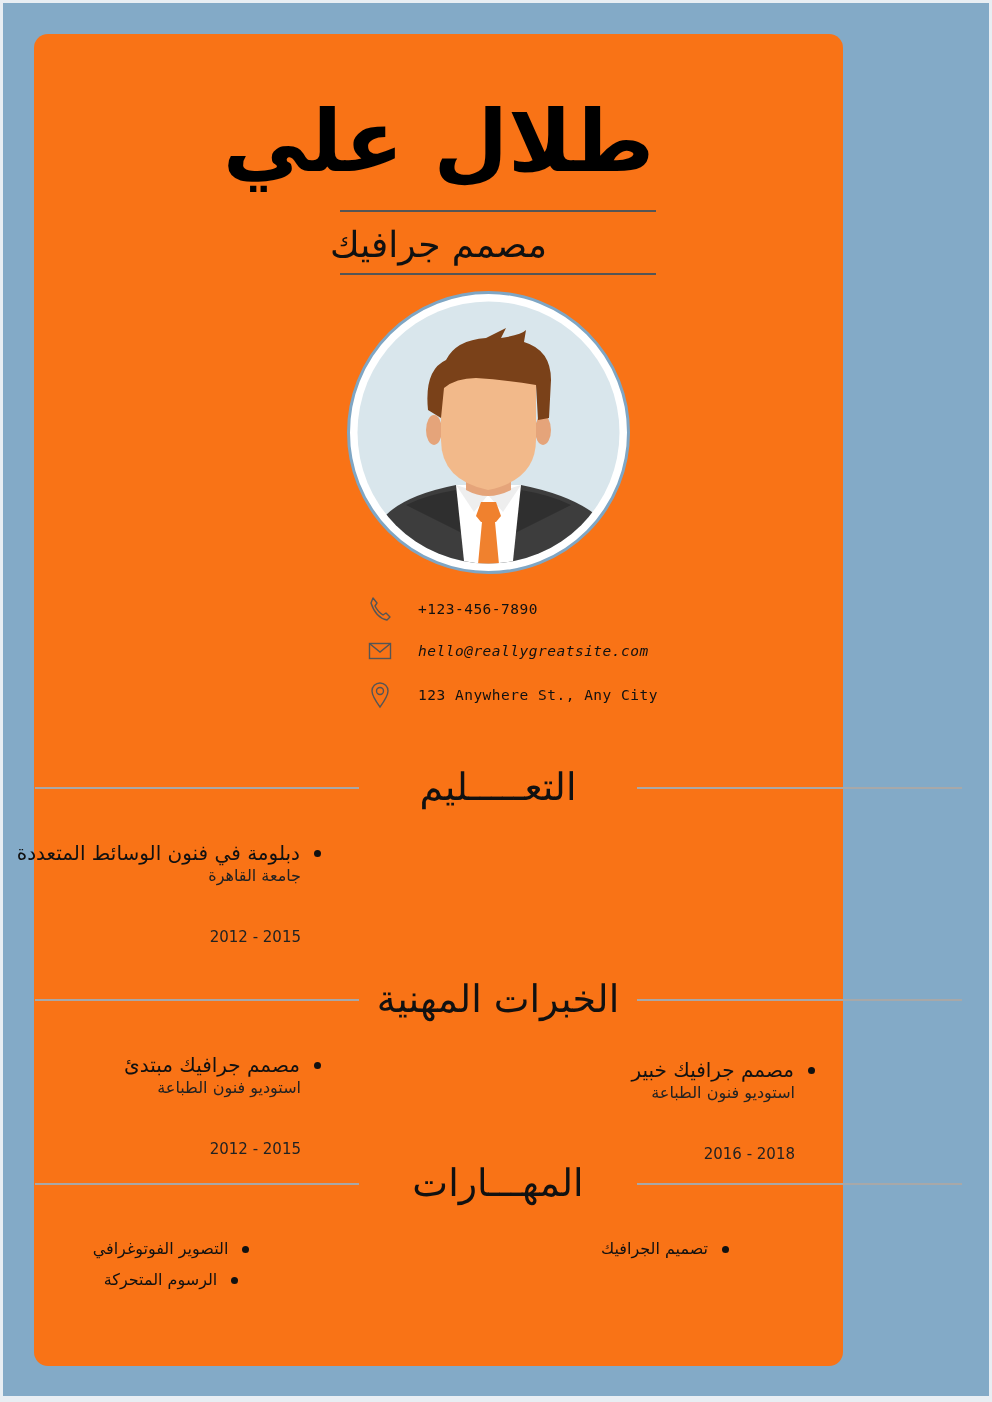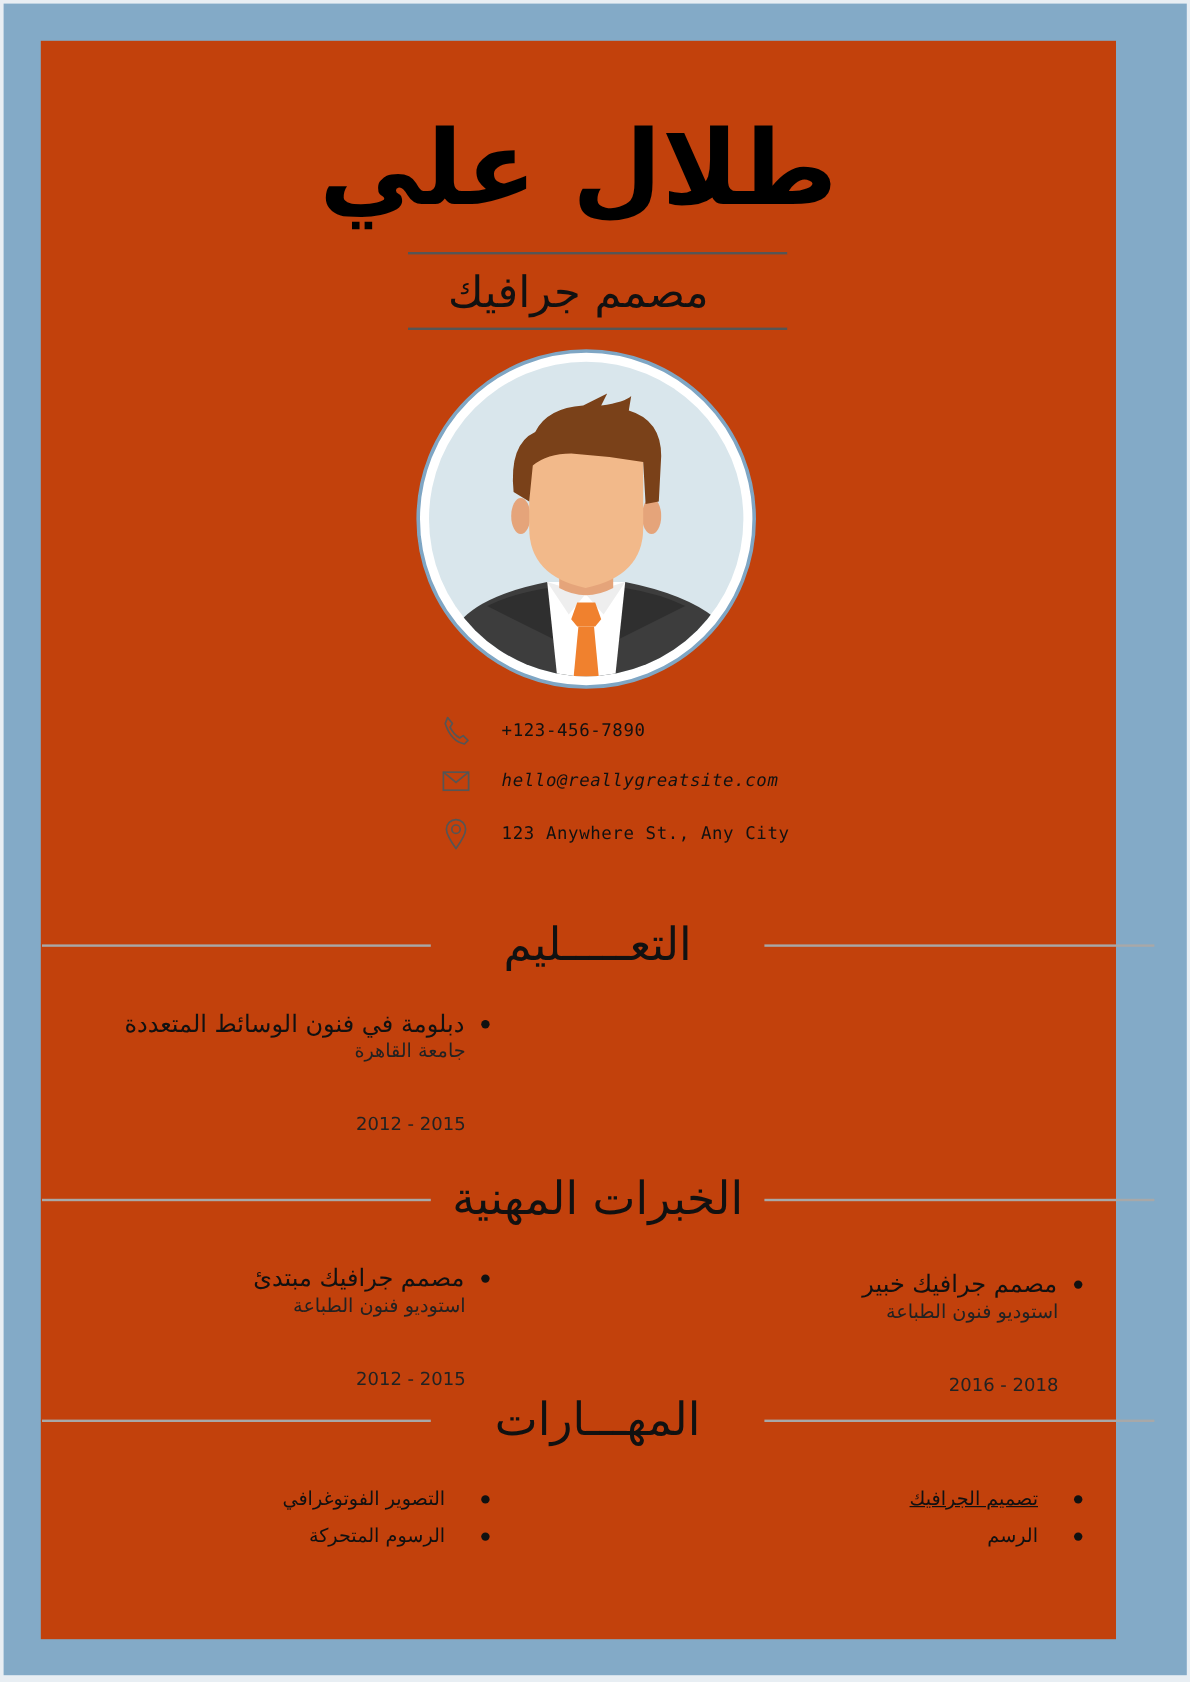--- a/index.html
+++ b/index.html
@@ -9,22 +9,23 @@
       position: relative; overflow: hidden;
       font-family: "DejaVu Sans", sans-serif;
     }
     .frame {
       position: absolute; left: 3px; top: 3px;
       width: 986px; height: 1393px;
       background: #83aac7;
     }
     .page {
       position: absolute; left: 34px; top: 34px;
-      width: 896px; height: 1332px;
-      background: #c2410c;
+      width: 809px; height: 1332px;
+      background: #f97316;
+      border-radius: 14px;
     }
     .abs { position: absolute; }
     .name {
       left: 0; width: 100%; top: 52px;
       text-align: center; direction: rtl;
       font-family: "DejaVu Sans", sans-serif;
       font-weight: bold; font-size: 86px; line-height: 110px;
       color: #000;
       letter-spacing: 0;
     }
@@ -64,22 +65,22 @@
     }
     .item .sub {
       font-size: 16px; line-height: 22px; color: #222; padding-right: 20px;
     }
     .item .yrs {
       font-size: 15px; line-height: 20px; color: #222; padding-right: 20px;
       direction: ltr; text-align: right; unicode-bidi: plaintext; margin-top: 40px;
     }
     .skill {
       direction: rtl; text-align: right;
-      display: flex; align-items: center; gap: 26px;
-      font-size: 16px; line-height: 24px; color: #111;
+      display: flex; align-items: center; gap: 10px;
+      font-size: 16px; line-height: 24px; color: #111; justify-content: center;
     }
     .skill .dot { width: 7px; height: 7px; border-radius: 50%; background: #111; display: inline-block; margin-left: 4px; }
   </style>
 </head>
 <body>
 
 <div class="frame"></div>
 <div class="page">
 
   <div class="abs name">طلال علي</div>
@@ -181,27 +182,23 @@
       </div>
     <div class="sub">استوديو فنون الطباعة</div>
     <div class="yrs">2012 - 2015</div>
   </div>
 
   <div class="abs sec-line" style="left:1px; top:1149px; width:324px;"></div>
   <div class="abs sec-line" style="left:603px; top:1149px; width:325px;"></div>
   <div class="abs sec-title" style="left:326px; width:276px; top:1124px;">المهـــارات</div>
 
   <div class="abs" style="right:28px; top:1203px; width:300px;">
-    <div class="skill" style="margin-bottom:7px;text-decoration:underline;">
+    <div class="skill" style="margin-bottom:7px;">
         <span class="dot"></span>
         <span>تصميم الجرافيك</span>
-      </div>
-    <div class="skill">
-        <span class="dot"></span>
-        <span>الرسم</span>
       </div>
   </div>
   <div class="abs" style="right:522px; top:1203px; width:300px;">
     <div class="skill" style="margin-bottom:7px;">
         <span class="dot"></span>
         <span>التصوير الفوتوغرافي</span>
       </div>
     <div class="skill">
         <span class="dot"></span>
         <span>الرسوم المتحركة</span>

